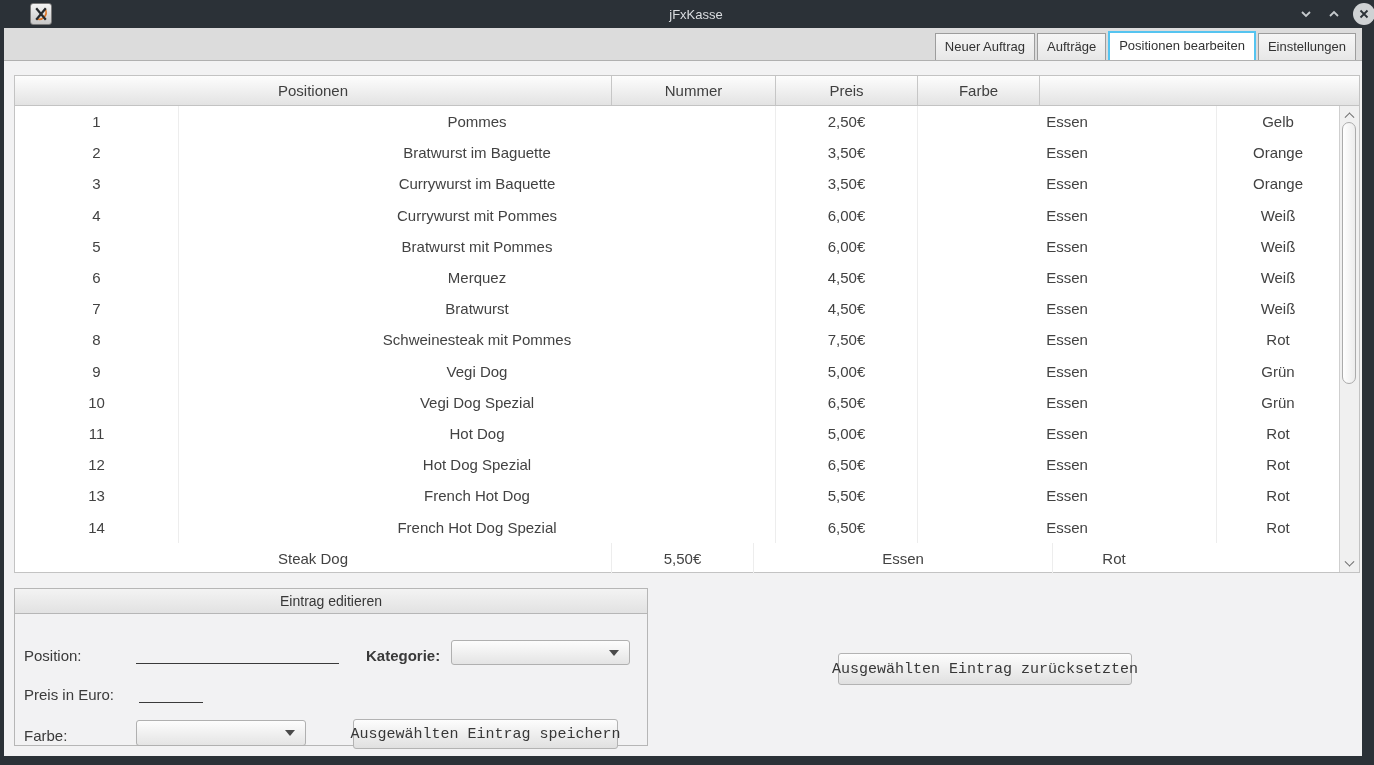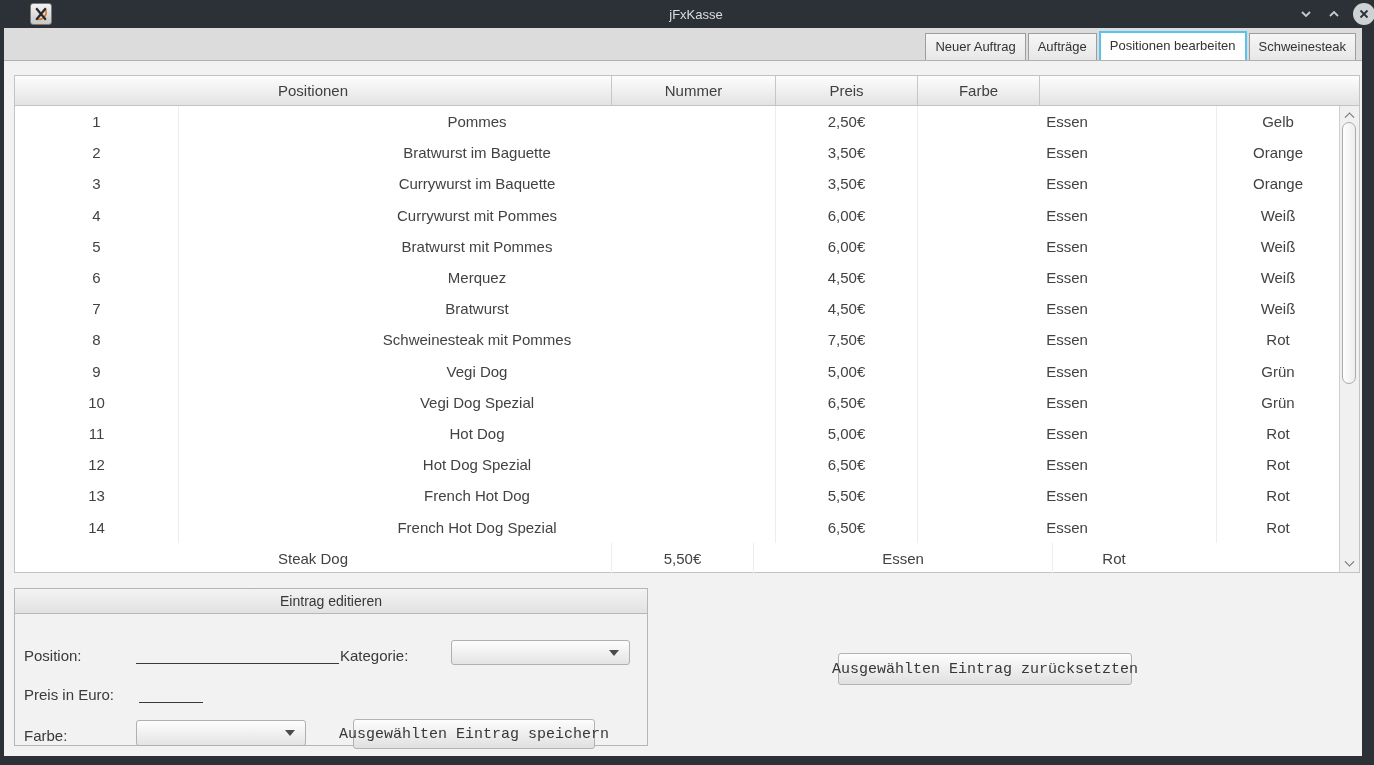--- a/index.html
+++ b/index.html
@@ -118,21 +118,21 @@
   }
   .edit-panel-header {
     height: 25px; background: linear-gradient(#f3f3f3, #e2e2e2);
     border-bottom: 1px solid #b6b6b6;
     display: flex; align-items: center; justify-content: center;
     font-size: 14px; color: #373737;
   }
   .edit-body { position: relative; height: 131px; }
   .form-label { position: absolute; font-size: 15px; color: #3a3a3a; }
   .lbl-position { left: 9px; top: 33px; }
-  .lbl-kategorie { left: 325px; top: 33px; }
+  .lbl-kategorie { left: 351px; top: 33px; font-weight: bold; }
   .lbl-preis { left: 9px; top: 72px; }
   .lbl-farbe { left: 9px; top: 113px; }
   .underline-field {
     position: absolute; background: transparent; border: none;
     border-bottom: 1px solid #3a3a3a; height: 20px;
     font-family: "Liberation Sans", sans-serif; font-size: 14px; color: #333;
     outline: none; border-radius: 0;
   }
   .fld-position { left: 121px; top: 30px; width: 203px; }
   .fld-preis { left: 124px; top: 69px; width: 64px; }
@@ -152,21 +152,21 @@
 
   
   .btn {
     background: linear-gradient(#fdfdfd, #e0e0e0);
     border: 1px solid #b3b3b3; border-radius: 3px;
     font-family: Liberation Mono, monospace;
     font-size: 15px; color: #373737;
     display: flex; align-items: center; justify-content: center;
     cursor: default; white-space: nowrap;
   }
-  .btn-save { position: absolute; left: 338px; top: 105px; width: 242px; height: 30px; }
+  .btn-save { position: absolute; left: 338px; top: 105px; width: 265px; height: 30px; }
   .btn-reset { position: absolute; left: 834px; top: 625px; width: 294px; height: 32px; }
 </style>
 </head>
 <body>
 
 <div class="titlebar">
   <div class="app-icon">
     <svg width="16" height="16" viewBox="0 0 16 16">
       <path d="M4 13 A 7 7 0 0 0 12.5 3.5" stroke="#e07424" stroke-width="1.6" fill="none"></path>
       <path d="M3.2 2.2 L12.8 13.8 M12.8 2.2 L3.2 13.8" stroke="#26292c" stroke-width="2.2"></path>
@@ -191,21 +191,21 @@
     </div>
   </div>
 </div>
 
 <div class="app-region">
 
   <div class="tabstrip">
       <div class="tab">Neuer Auftrag</div>
       <div class="tab">Aufträge</div>
       <div class="tab selected">Positionen bearbeiten</div>
-      <div class="tab">Schweinesteak</div>
+      <div class="tab">Einstellungen</div>
     </div>
 
   <div class="table">
     <div class="thead">
         <div class="th col1">Positionen</div>
         <div class="th col0">Nummer</div>
         <div class="th col2">Preis</div>
         <div class="th col4">Farbe</div>
         <div class="th col-filler"></div>
       </div>

